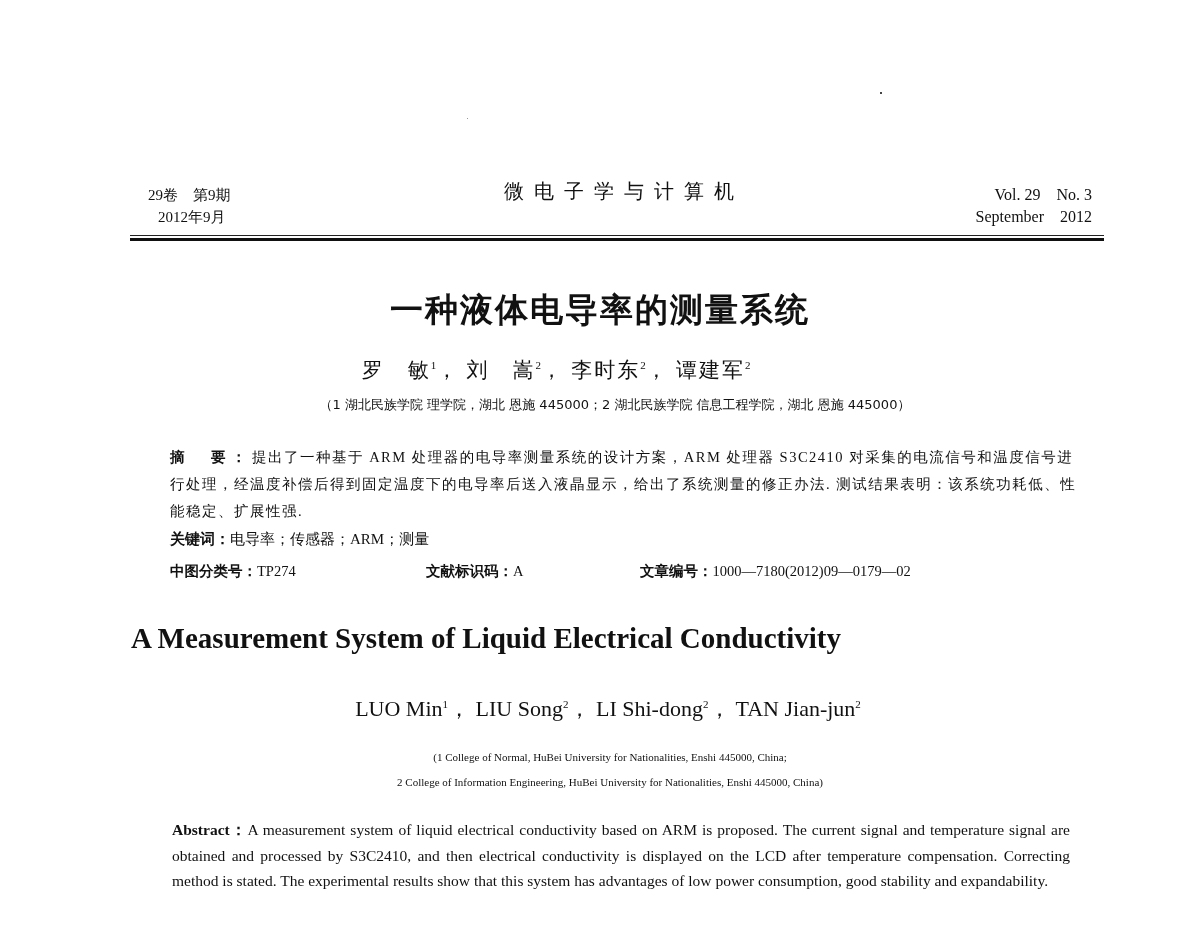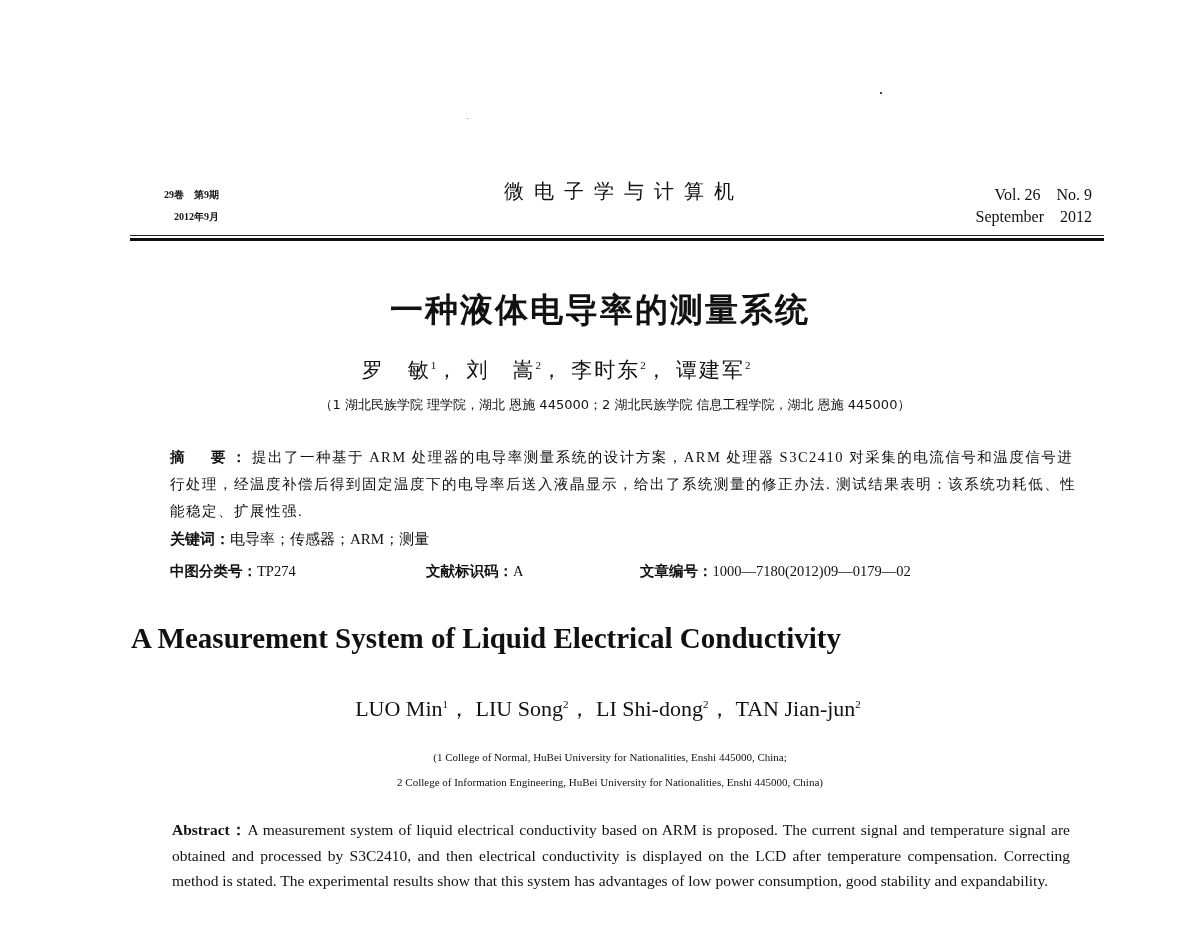--- a/index.html
+++ b/index.html
@@ -4,21 +4,21 @@
 <style>
   html, body { margin: 0; padding: 0; background: #ffffff; }
   body { width: 1200px; height: 929px; position: relative; overflow: hidden; color: #111; font-family: "DejaVu Serif", "Liberation Serif", serif; }
   .abs { position: absolute; }
   .serif { font-family: "Liberation Serif", "DejaVu Serif", serif; }
   .sans { font-family: "DejaVu Sans", "Liberation Sans", sans-serif; }
 
   .speck { width: 2px; height: 2px; background: #444; }
 
   
-  .hdr-left { left: 164px; top: 184px; font-size: 10px; line-height: 22px; font-weight: bold; }
+  .hdr-left { left: 148px; top: 184px; font-size: 15px; line-height: 22px; }
   .hdr-left div:nth-child(2) { padding-left: 10px; }
   .hdr-center { left: 420px; top: 178px; width: 400px; text-align: center; }
   .journal-cn { font-size: 20px; letter-spacing: 10px; line-height: 26px; padding-left: 8px; }
   .journal-en { font-size: 19px; line-height: 24px; letter-spacing: 0.2px; }
   .hdr-right { right: 108px; top: 184px; font-size: 16px; line-height: 22px; text-align: right; }
   .rule-thin { left: 130px; top: 235px; width: 974px; height: 1px; background: #222; }
   .rule-thick { left: 130px; top: 238px; width: 974px; height: 3px; background: #111; }
 
   
   .title-cn { left: 0; width: 1200px; top: 288px; text-align: center; font-size: 33px; font-weight: bold; letter-spacing: 2px; }
@@ -51,21 +51,21 @@
 <div class="abs speck" style="left:467px;top:118px;width:1px;height:1px;background:#999;"></div>
 
 <div class="abs hdr-left serif">
   <div>29卷　第9期</div>
   <div>2012年9月</div>
 </div>
 <div class="abs hdr-center serif">
   <div class="journal-cn">微电子学与计算机</div>
 </div>
 <div class="abs hdr-right serif">
-  <div>Vol. 26　No. 9</div>
+  <div>Vol. 29　No. 3</div>
   <div>September　2012</div>
 </div>
 <div class="abs rule-thin"></div>
 <div class="abs rule-thick"></div>
 
 <div class="abs title-cn sans">一种液体电导率的测量系统</div>
 <div class="abs authors-cn serif">
   <span>罗　敏</span><sup>1</sup><span>，</span>
   <span>刘　嵩</span><sup>2</sup><span>，</span>
   <span>李时东</span><sup>2</sup><span>，</span>

